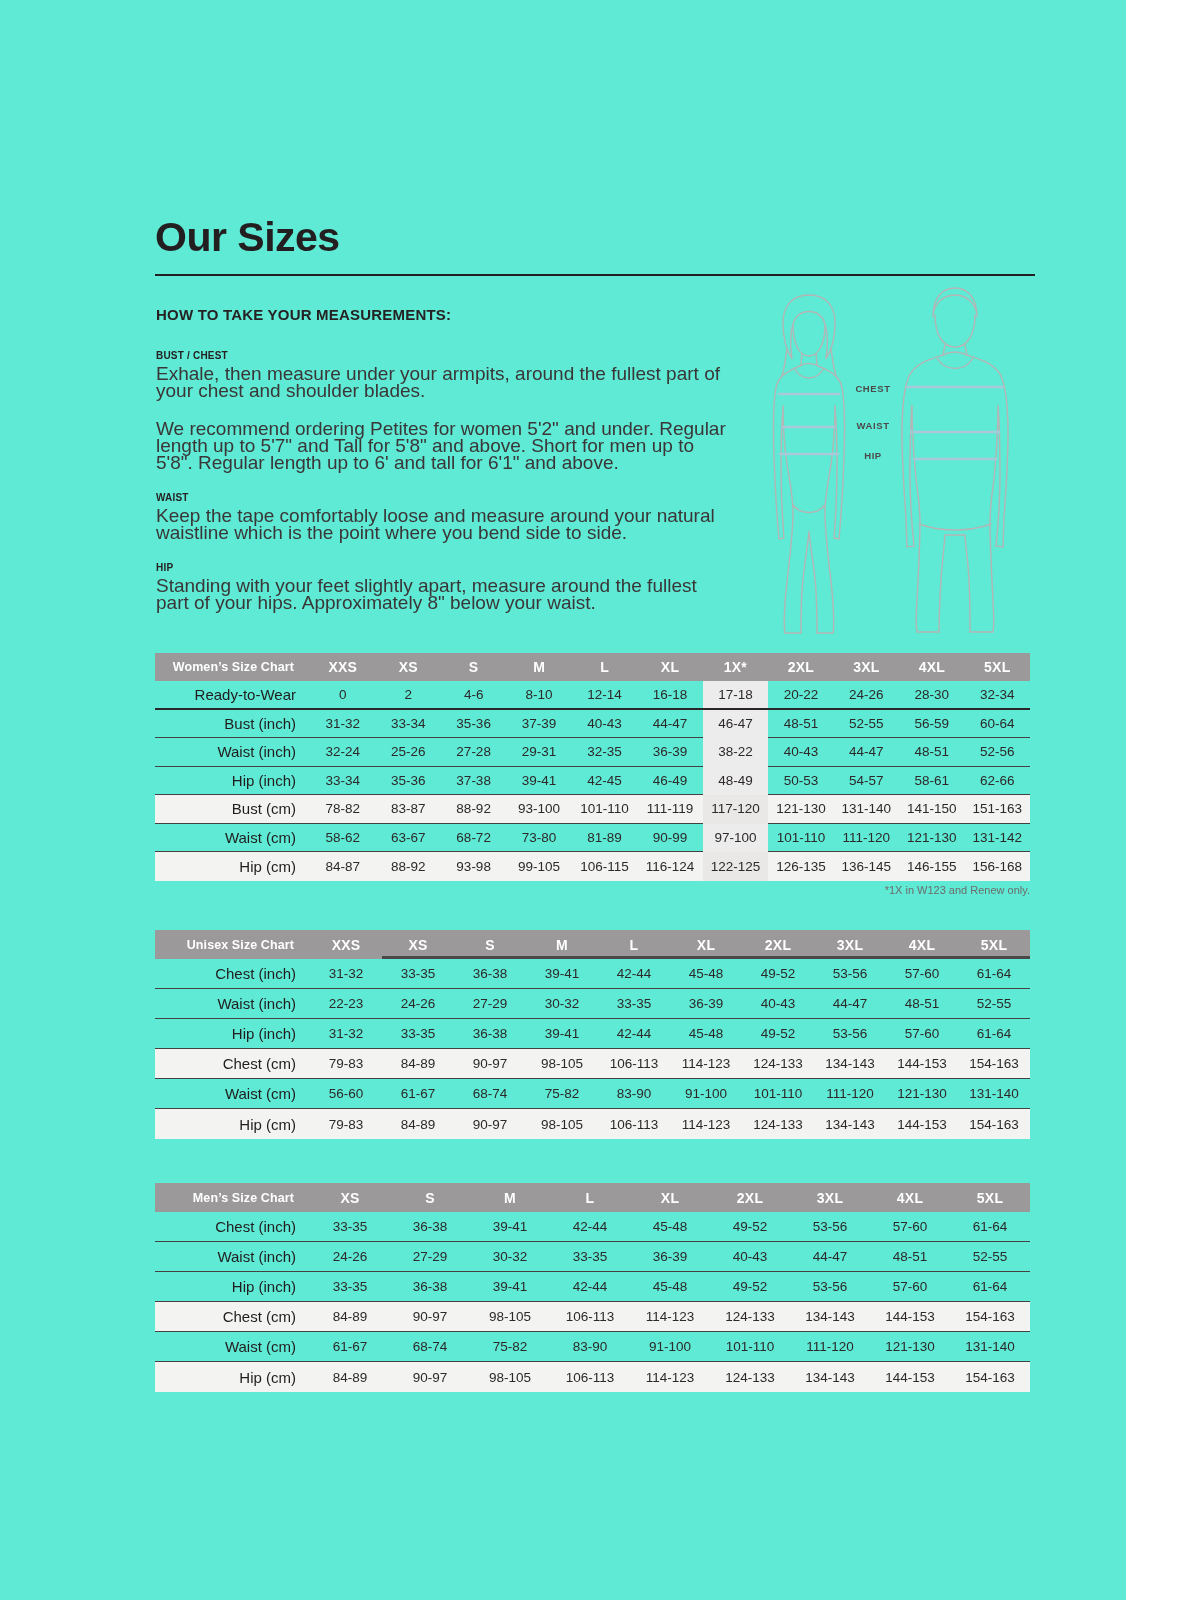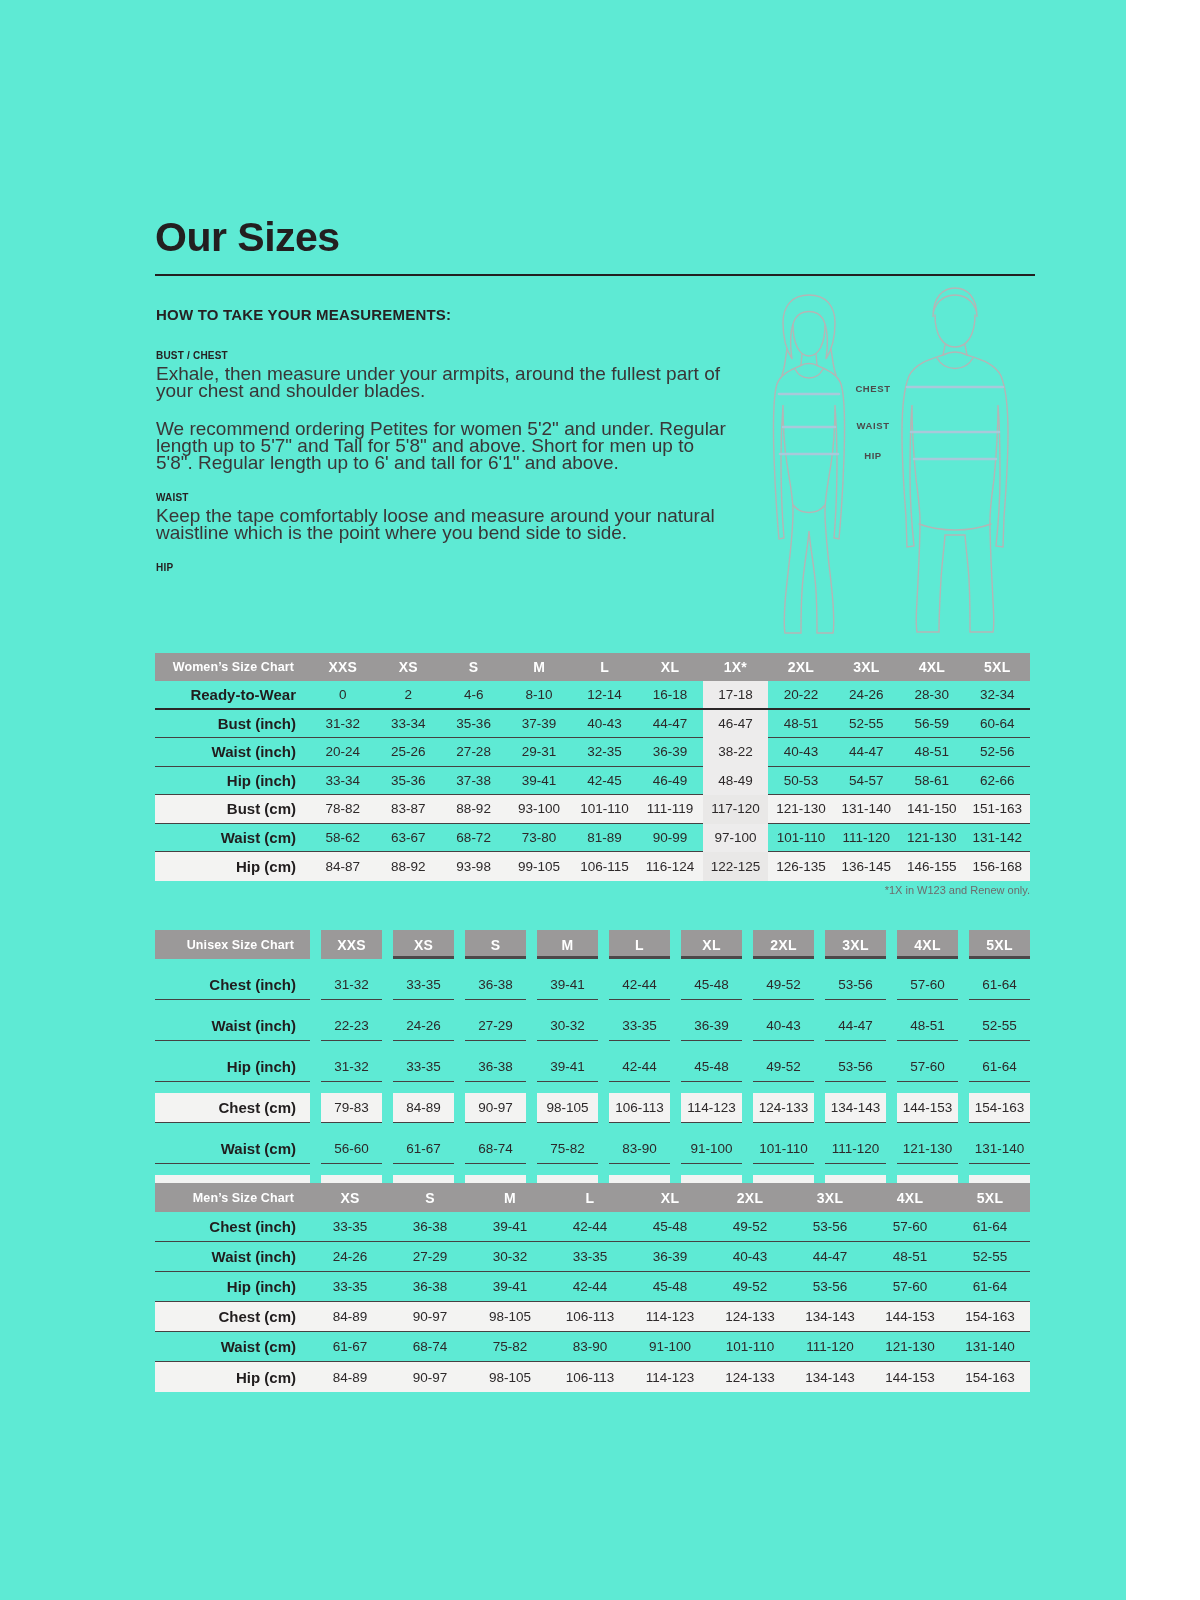--- a/index.html
+++ b/index.html
@@ -23,29 +23,29 @@
   .figures svg { position:absolute; }
   .fig-woman { left:10px; top:9px; }
   .fig-man   { left:143px; top:3px; }
   .fig-label { position:absolute; left:100px; width:56px; text-align:center; font-size:9.5px; font-weight:bold;
                letter-spacing:0.6px; color:#4d4a4b; }
   .fl-0 { top:105px; } .fl-1 { top:142px; } .fl-2 { top:172px; }
 
   
   .size-table { position:absolute; left:155px; width:875px; display:grid; }
   #table-womens { top:653px; grid-template-rows:28px repeat(7,28.5px); }
-  #table-unisex { top:930px; grid-template-rows:29px repeat(6,30px);gap:11px; }
+  #table-unisex { top:930px; grid-template-rows:29px repeat(6,30px); }
   #table-mens   { top:1183px; grid-template-rows:29px repeat(6,30px); }
 
   .tcell { display:flex; align-items:center; justify-content:center; font-size:13.5px; color:#2d292a;
            border-bottom:1px solid #454142; }
   .th { background:#9b9999; color:#ffffff; font-weight:bold; border-bottom:none; font-size:14px; letter-spacing:0.2px; }
   .th-title { justify-content:flex-end; padding-right:16px; font-size:12.5px; letter-spacing:0.1px; }
   .th.underline { box-shadow:inset 0 -3px 0 0 #4c4849; }
-  .row-label { justify-content:flex-end; padding-right:14px; font-weight:bold; font-size:15px; color:#211d1e; }
+  .row-label { justify-content:flex-end; padding-right:14px; font-weight:normal; font-size:15px; color:#211d1e; }
   .shaded { background:#f3f3f2; }
   .hl { background:#edecec; border-bottom-color:#edecec; }
   .hl.shaded { background:#e9e8e7; border-bottom-color:#e9e8e7; }
   .thick { border-bottom:2px solid #2b2728; }
   .lastrow { border-bottom:none;text-align:right; }
 
   .footnote { position:absolute; left:155px; top:884px; width:875px; text-align:right; font-size:11px; color:#6e6b6c; }
 </style>
 </head>
 <body>
@@ -64,20 +64,21 @@
       </div>
       <div class="section">
         <p>We recommend ordering Petites for women 5'2" and under. Regular length up to 5'7" and Tall for 5'8" and above. Short for men up to 5'8". Regular length up to 6' and tall for 6'1" and above.</p>
       </div>
       <div class="section">
         <h3>WAIST</h3>
         <p>Keep the tape comfortably loose and measure around your natural waistline which is the point where you bend side to side.</p>
       </div>
       <div class="section">
         <h3>HIP</h3>
+        <p>Standing with your feet slightly apart, measure around the fullest part of your hips. Approximately 8" below your waist.</p>
       </div>
     </div>
 
   <div class="figures">
 
     <svg class="fig-woman" width="110" height="348" viewBox="0 0 106 348" fill="none" stroke="#b5b5b5" stroke-width="1.4" stroke-linecap="round">
       <path d="M52,8 C35,8 26,19 26,36 C26,52 30,64 35,72 C33,58 33,42 38,32 C44,22 60,22 66,32 C71,42 71,58 69,72 C74,64 78,52 78,36 C78,19 69,8 52,8 Z"></path>
       <path d="M36,38 C36,56 42,69 52,69 C62,69 68,56 68,38"></path>
       <path d="M30,62 C28,74 28,80 25,88 M74,62 C76,74 76,80 79,88"></path>
       <path d="M45,67 L44,78 M59,67 L60,78"></path>
@@ -139,21 +140,21 @@
       <div class="tcell ">35-36</div>
       <div class="tcell ">37-39</div>
       <div class="tcell ">40-43</div>
       <div class="tcell ">44-47</div>
       <div class="tcell  hl">46-47</div>
       <div class="tcell ">48-51</div>
       <div class="tcell ">52-55</div>
       <div class="tcell ">56-59</div>
       <div class="tcell ">60-64</div>
       <div class="tcell row-label">Waist (inch)</div>
-      <div class="tcell ">20-24</div>
+      <div class="tcell ">32-24</div>
       <div class="tcell ">25-26</div>
       <div class="tcell ">27-28</div>
       <div class="tcell ">29-31</div>
       <div class="tcell ">32-35</div>
       <div class="tcell ">36-39</div>
       <div class="tcell  hl">38-22</div>
       <div class="tcell ">40-43</div>
       <div class="tcell ">44-47</div>
       <div class="tcell ">48-51</div>
       <div class="tcell ">52-56</div>

